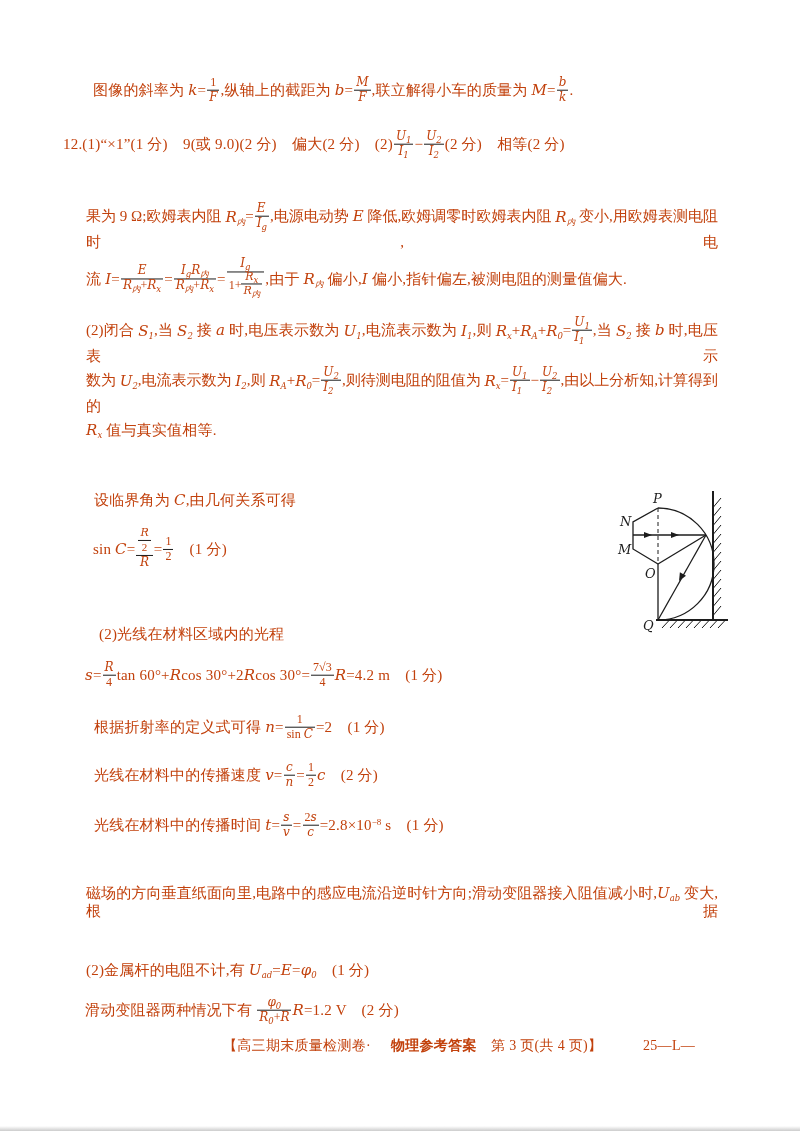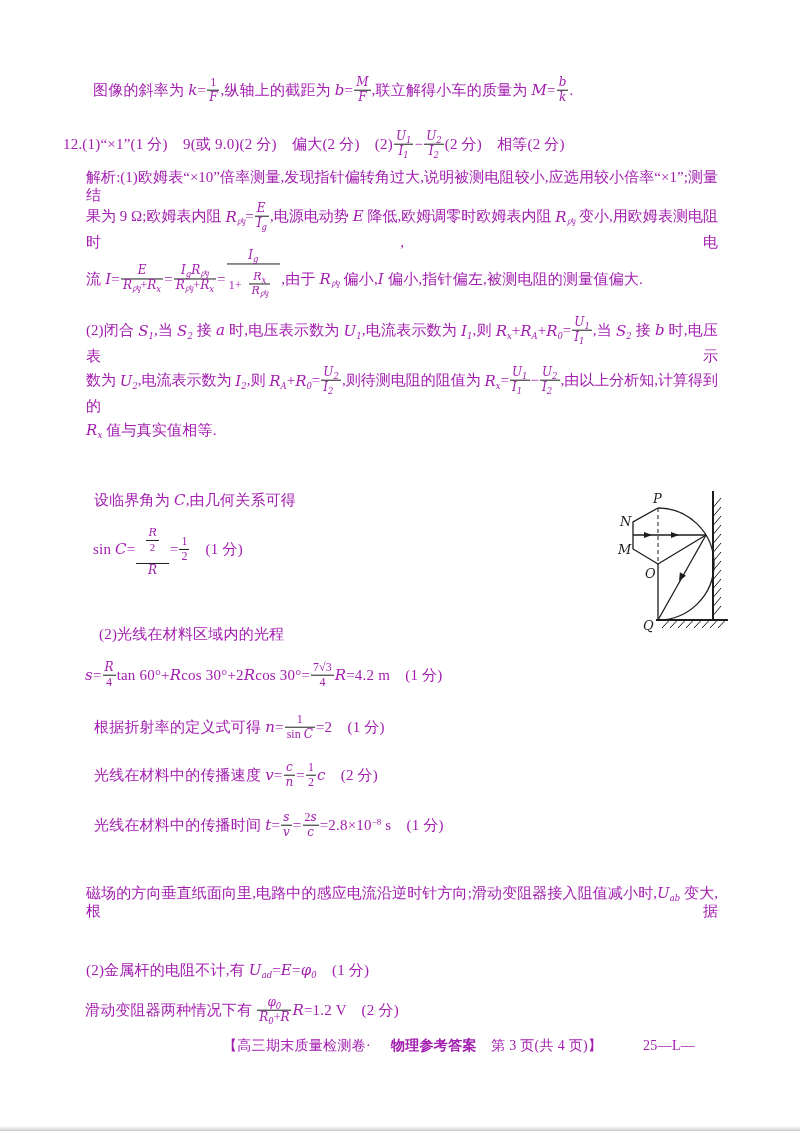--- a/index.html
+++ b/index.html
@@ -1,52 +1,51 @@
 <!DOCTYPE html>
 <html><head>
 <meta charset="utf-8">
 <style>
   html,body{margin:0;padding:0;background:#ffffff;}
   .page{
     position:relative;width:800px;height:1131px;background:#ffffff;
     font-family:"Liberation Serif","DejaVu Serif",serif;
-    color:#a21caf;font-size:15px;overflow:hidden;
+    color:#c2410c;font-size:15px;overflow:hidden;
   }
   .ln{
     position:absolute;transform:translateY(-50%);
     white-space:nowrap;line-height:1.2;letter-spacing:0.2px;
   }
   .just{white-space:normal;text-align:justify;text-align-last:justify;letter-spacing:0;}
   .t{font-style:normal;}
   .v{font-style:italic;font-family:"DejaVu Serif","Liberation Serif",serif;}
   .v sub, .t sub{font-size:8.5px;line-height:0;vertical-align:-3px;letter-spacing:0;}
   .sup{font-size:9px;vertical-align:5px;letter-spacing:0;}
   .bd{font-weight:bold;padding-left:20px;}
   .fr{
     display:inline-block;vertical-align:middle;text-align:center;
     font-size:12px;line-height:1.15;margin:0 1px;transform:translateY(-2px);
     letter-spacing:0;
   }
   .fr .n{display:block;padding:0 2px;}
   .fr .d{display:block;border-top:1px solid #1c1c1c;padding:0 2px;}
-  .fr .fr{font-size:11px;margin:8px;}
+  .fr .fr{font-size:11px;margin:0;}
   .footer{position:absolute;font-size:14px;letter-spacing:0.3px;}
   .scan-edge{position:absolute;left:0;right:0;bottom:0;height:5px;
     background:linear-gradient(#ffffff, #cccccc);}
   svg text{font-family:"DejaVu Serif","Liberation Serif",serif;font-style:italic;font-size:13px;fill:#1c1c1c;}
 </style>
 </head>
 <body>
 
 <div class="page">
 
   <div class="ln" style="left:93px;top:92px"><span class="t">图像的斜率为 </span><span class="v">k</span><span class="t">=</span><span class="fr"><span class="n"><span class="t">1</span></span><span class="d"><span class="v">F</span></span></span><span class="t">,纵轴上的截距为 </span><span class="v">b</span><span class="t">=</span><span class="fr"><span class="n"><span class="v">M</span></span><span class="d"><span class="v">F</span></span></span><span class="t">,联立解得小车的质量为 </span><span class="v">M</span><span class="t">=</span><span class="fr"><span class="n"><span class="v">b</span></span><span class="d"><span class="v">k</span></span></span><span class="t">.</span></div>
   <div class="ln" style="left:63px;top:146px"><span class="t">12.(1)“×1”(1 分)　9(或 9.0)(2 分)　偏大(2 分)　(2)</span><span class="fr"><span class="n"><span class="v">U<sub>1</sub></span></span><span class="d"><span class="v">I<sub>1</sub></span></span></span><span class="t">−</span><span class="fr"><span class="n"><span class="v">U<sub>2</sub></span></span><span class="d"><span class="v">I<sub>2</sub></span></span></span><span class="t">(2 分)　相等(2 分)</span></div>
 
-  <div class="ln just" style="left:86px;top:186px;width:632px"><span class="t">解析:(1)欧姆表“×10”倍率测量,发现指针偏转角过大,说明被测电阻较小,应选用较小倍率“×1”;测量结</span></div>
   <div class="ln just" style="left:86px;top:227px;width:632px"><span class="t">果为 9 Ω;欧姆表内阻 </span><span class="v">R<sub>内</sub></span><span class="t">=</span><span class="fr"><span class="n"><span class="v">E</span></span><span class="d"><span class="v">I<sub>g</sub></span></span></span><span class="t">,电源电动势 </span><span class="v">E</span><span class="t"> 降低,欧姆调零时欧姆表内阻 </span><span class="v">R<sub>内</sub></span><span class="t"> 变小,用欧姆表测电阻时,电</span></div>
   <div class="ln" style="left:86px;top:281px"><span class="t">流 </span><span class="v">I</span><span class="t">=</span><span class="fr"><span class="n"><span class="v">E</span></span><span class="d"><span class="v">R<sub>内</sub></span><span class="t">+</span><span class="v">R<sub>x</sub></span></span></span><span class="t">=</span><span class="fr"><span class="n"><span class="v">I<sub>g</sub></span><span class="v">R<sub>内</sub></span></span><span class="d"><span class="v">R<sub>内</sub></span><span class="t">+</span><span class="v">R<sub>x</sub></span></span></span><span class="t">=</span><span class="fr"><span class="n"><span class="v">I<sub>g</sub></span></span><span class="d"><span class="t">1+</span><span class="fr"><span class="n"><span class="v">R<sub>x</sub></span></span><span class="d"><span class="v">R<sub>内</sub></span></span></span></span></span><span class="t">,由于 </span><span class="v">R<sub>内</sub></span><span class="t"> 偏小,</span><span class="v">I</span><span class="t"> 偏小,指针偏左,被测电阻的测量值偏大.</span></div>
 
   <div class="ln just" style="left:86px;top:341px;width:632px"><span class="t">(2)闭合 </span><span class="v">S<sub>1</sub></span><span class="t">,当 </span><span class="v">S<sub>2</sub></span><span class="t"> 接 </span><span class="v">a</span><span class="t"> 时,电压表示数为 </span><span class="v">U<sub>1</sub></span><span class="t">,电流表示数为 </span><span class="v">I<sub>1</sub></span><span class="t">,则 </span><span class="v">R<sub>x</sub></span><span class="t">+</span><span class="v">R<sub>A</sub></span><span class="t">+</span><span class="v">R<sub>0</sub></span><span class="t">=</span><span class="fr"><span class="n"><span class="v">U<sub>1</sub></span></span><span class="d"><span class="v">I<sub>1</sub></span></span></span><span class="t">,当 </span><span class="v">S<sub>2</sub></span><span class="t"> 接 </span><span class="v">b</span><span class="t"> 时,电压表示</span></div>
   <div class="ln just" style="left:86px;top:391px;width:632px"><span class="t">数为 </span><span class="v">U<sub>2</sub></span><span class="t">,电流表示数为 </span><span class="v">I<sub>2</sub></span><span class="t">,则 </span><span class="v">R<sub>A</sub></span><span class="t">+</span><span class="v">R<sub>0</sub></span><span class="t">=</span><span class="fr"><span class="n"><span class="v">U<sub>2</sub></span></span><span class="d"><span class="v">I<sub>2</sub></span></span></span><span class="t">,则待测电阻的阻值为 </span><span class="v">R<sub>x</sub></span><span class="t">=</span><span class="fr"><span class="n"><span class="v">U<sub>1</sub></span></span><span class="d"><span class="v">I<sub>1</sub></span></span></span><span class="t">−</span><span class="fr"><span class="n"><span class="v">U<sub>2</sub></span></span><span class="d"><span class="v">I<sub>2</sub></span></span></span><span class="t">,由以上分析知,计算得到的</span></div>
   <div class="ln" style="left:86px;top:430px"><span class="v">R<sub>x</sub></span><span class="t"> 值与真实值相等.</span></div>
 
   <div class="ln" style="left:94px;top:500px"><span class="t">设临界角为 </span><span class="v">C</span><span class="t">,由几何关系可得</span></div>
   <div class="ln" style="left:93px;top:551px"><span class="t">sin </span><span class="v">C</span><span class="t">=</span><span class="fr"><span class="n"><span class="fr"><span class="n"><span class="v">R</span></span><span class="d"><span class="t">2</span></span></span></span><span class="d"><span class="v">R</span></span></span><span class="t">=</span><span class="fr"><span class="n"><span class="t">1</span></span><span class="d"><span class="t">2</span></span></span><span class="t">　(1 分)</span></div>
   <div class="ln" style="left:99px;top:634px"><span class="t">(2)光线在材料区域内的光程</span></div>

